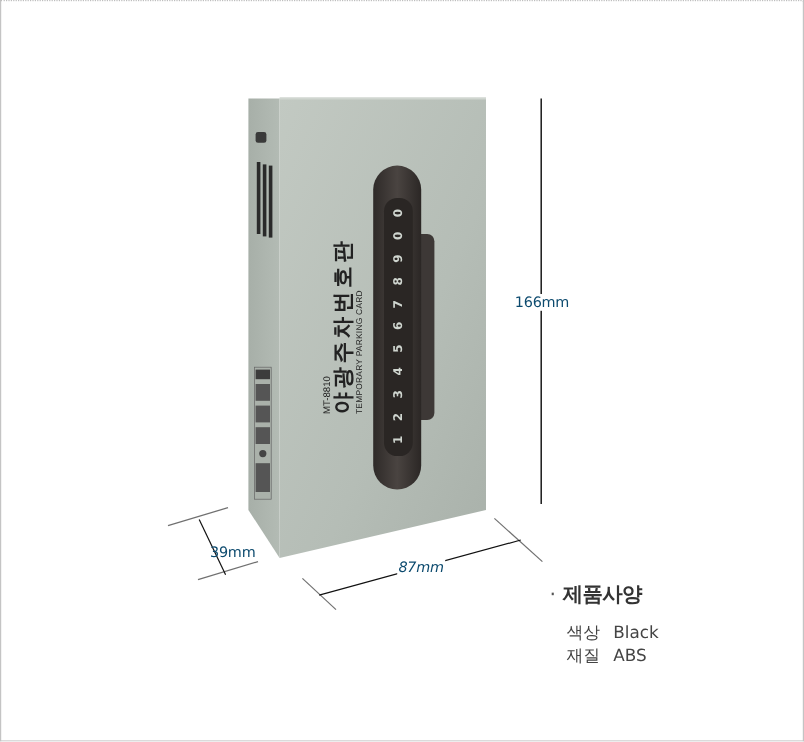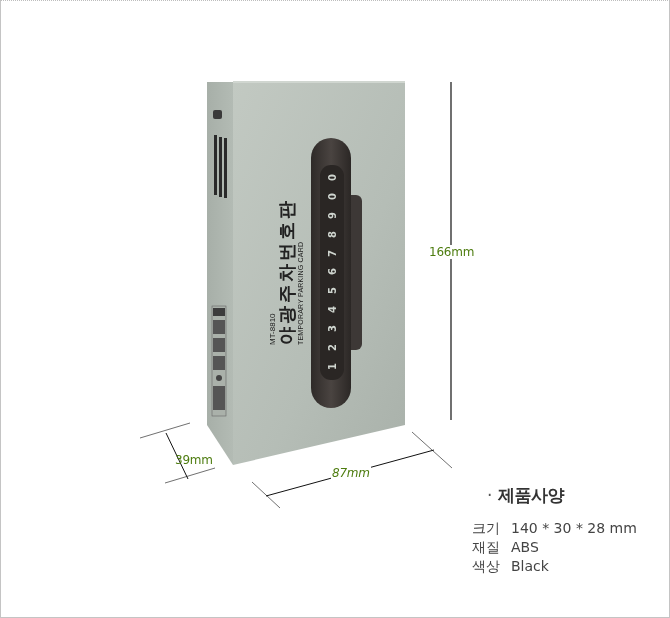--- a/index.html
+++ b/index.html
@@ -2,24 +2,24 @@
 <html><head>
 <meta charset="utf-8">
 <style>
   html, body { margin:0; padding:0; background:#ffffff; }
   body { width:670px; height:618px; position:relative; overflow:hidden;
          font-family:"DejaVu Sans", sans-serif; }
   .frame { position:absolute; left:0; top:0; width:668px; height:616px;
            border-left:1px solid #c4c4c4; border-right:1px solid #c4c4c4;
            border-bottom:1px solid #c4c4c4; border-top:1px dotted #bdbdbd; }
   .stage { position:absolute; left:0; top:0; width:670px; height:618px; }
-  .dim-label { position:absolute; font-size:12px; color:#4d7c0f; background:#fff;
+  .dim-label { position:absolute; font-size:12px; color:#0c4a6e; background:#fff;
                line-height:14px; padding:0 1px; letter-spacing:-0.2px;text-align:center; }
   .spec { position:absolute; left:458px; top:484px; color:#333; }
-  .spec-title { font-size:17px; font-weight:bold; color:#333; letter-spacing:-0.5px;margin-left:29px; }
+  .spec-title { font-size:17px; font-weight:bold; color:#333; letter-spacing:-0.5px; }
   .spec-title .dot { font-weight:normal; margin-right:6px; color:#555; }
   .spec-list { margin-top:12px; margin-left:14px; }
   .spec-row { font-size:14px; line-height:19px; color:#444; white-space:nowrap; }
   .spec-row .k { display:inline-block; width:39px; }
 </style>
 </head>
 <body>
 
 <div class="frame"></div>
 
@@ -120,22 +120,19 @@
   <span class="dim-label" style="left:331px; top:466px;font-style:italic;">87mm</span>
   <span class="dim-label" style="left:134px; top:453px; background:transparent;margin-left:40px;">39mm</span>
 </div>
 
 <div class="spec">
   <div class="spec-title">
     <span class="dot">·</span><span>제품사양</span>
   </div>
   <div class="spec-list">
     <div class="spec-row">
-      <span class="k">크기</span><span>140 * 30 * 28 mm</span>
+      <span class="k">색상</span><span>Black</span>
     </div>
     <div class="spec-row">
       <span class="k">재질</span><span>ABS</span>
-    </div>
-    <div class="spec-row">
-      <span class="k">색상</span><span>Black</span>
     </div>
   </div>
 </div>
 
 </body></html>

